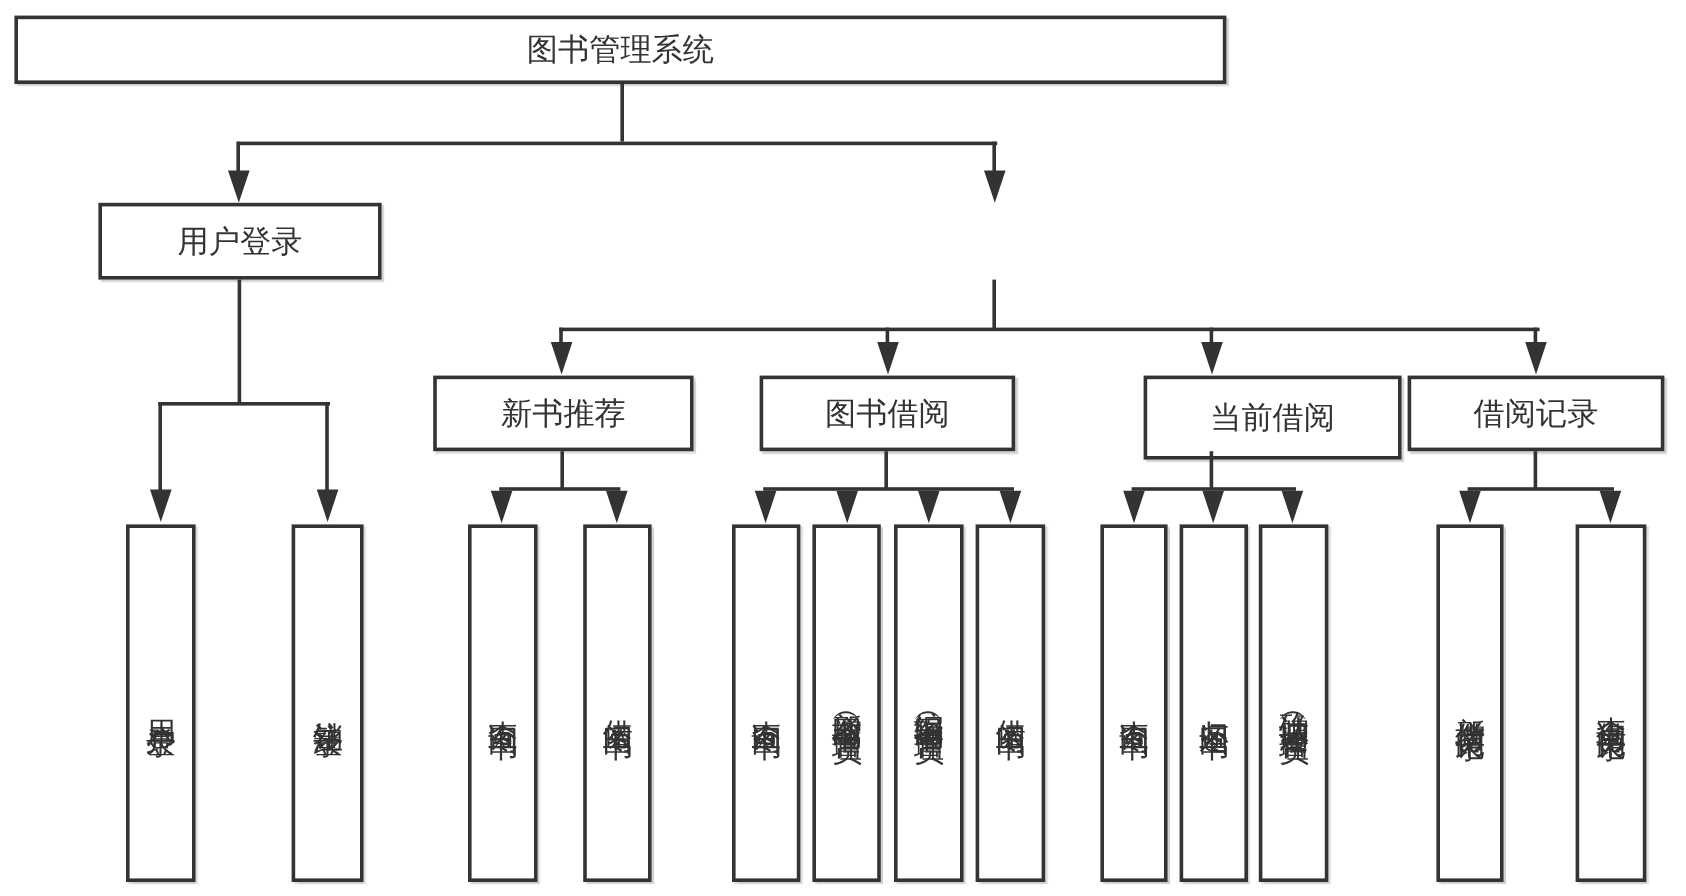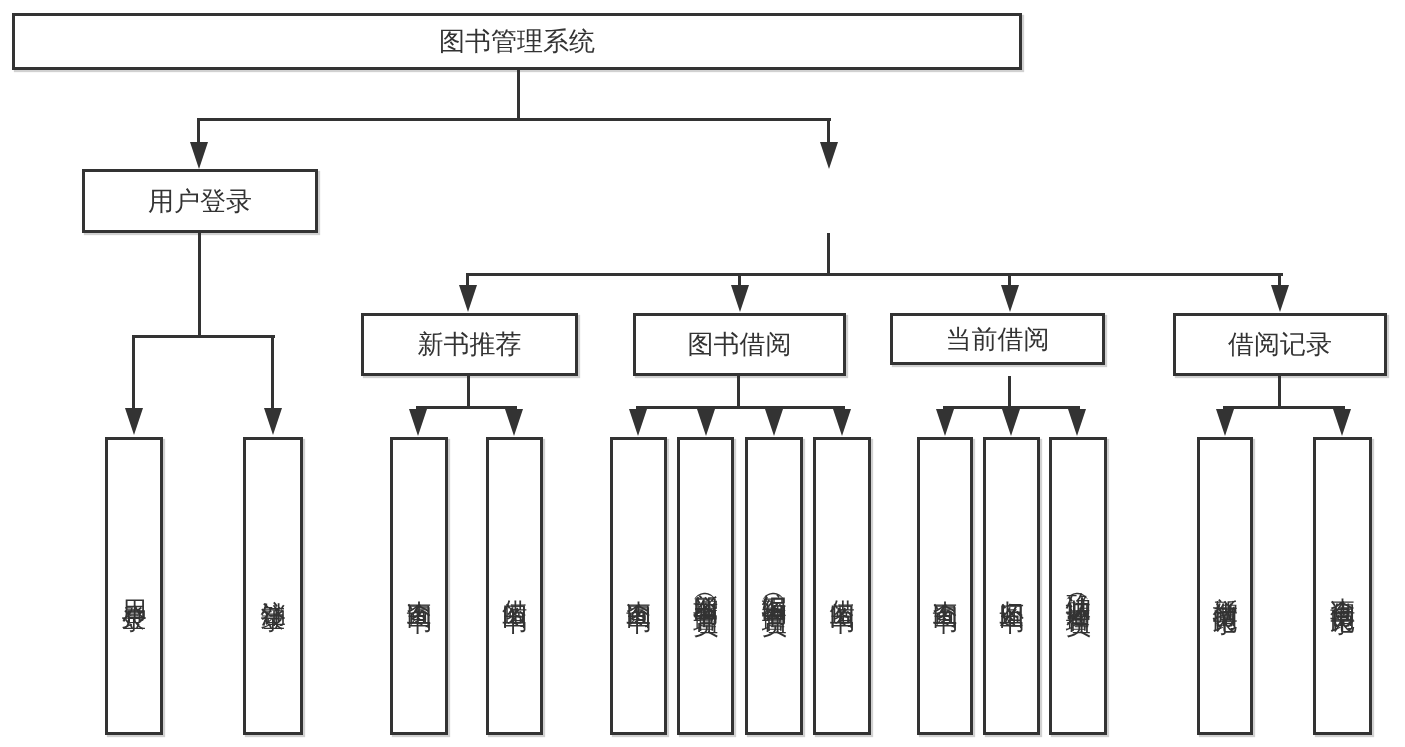--- a/index.html
+++ b/index.html
@@ -69,21 +69,21 @@
   <div class="arrow" style="left:459px;top:285px;"></div>
   <div class="vline" style="left:738px;top:273px;height:14px;"></div>
   <div class="arrow" style="left:731px;top:285px;"></div>
   <div class="vline" style="left:1008px;top:273px;height:14px;"></div>
   <div class="arrow" style="left:1001px;top:285px;"></div>
   <div class="vline" style="left:1278px;top:273px;height:14px;"></div>
   <div class="arrow" style="left:1271px;top:285px;"></div>
 
   <div class="box" style="left:633px;top:313px;width:213px;height:63px;">图书借阅</div>
   <div class="box" style="left:361px;top:313px;width:217px;height:63px;">新书推荐</div>
-  <div class="box" style="left:890px;top:313px;width:215px;height:52px;">当前借阅</div>
+  <div class="box" style="left:953px;top:313px;width:215px;height:70px;">当前借阅</div>
   <div class="box" style="left:1173px;top:313px;width:214px;height:63px;">借阅记录</div>
 
   <div class="vline" style="left:467px;top:376px;height:32px;"></div>
   <div class="hline" style="left:416px;top:406px;width:101px;"></div>
   <div class="arrow" style="left:409px;top:409px;"></div>
   <div class="arrow" style="left:505px;top:409px;"></div>
 
   <div class="vline" style="left:737px;top:376px;height:32px;"></div>
   <div class="hline" style="left:636px;top:406px;width:209px;"></div>
   <div class="arrow" style="left:629px;top:409px;"></div>

